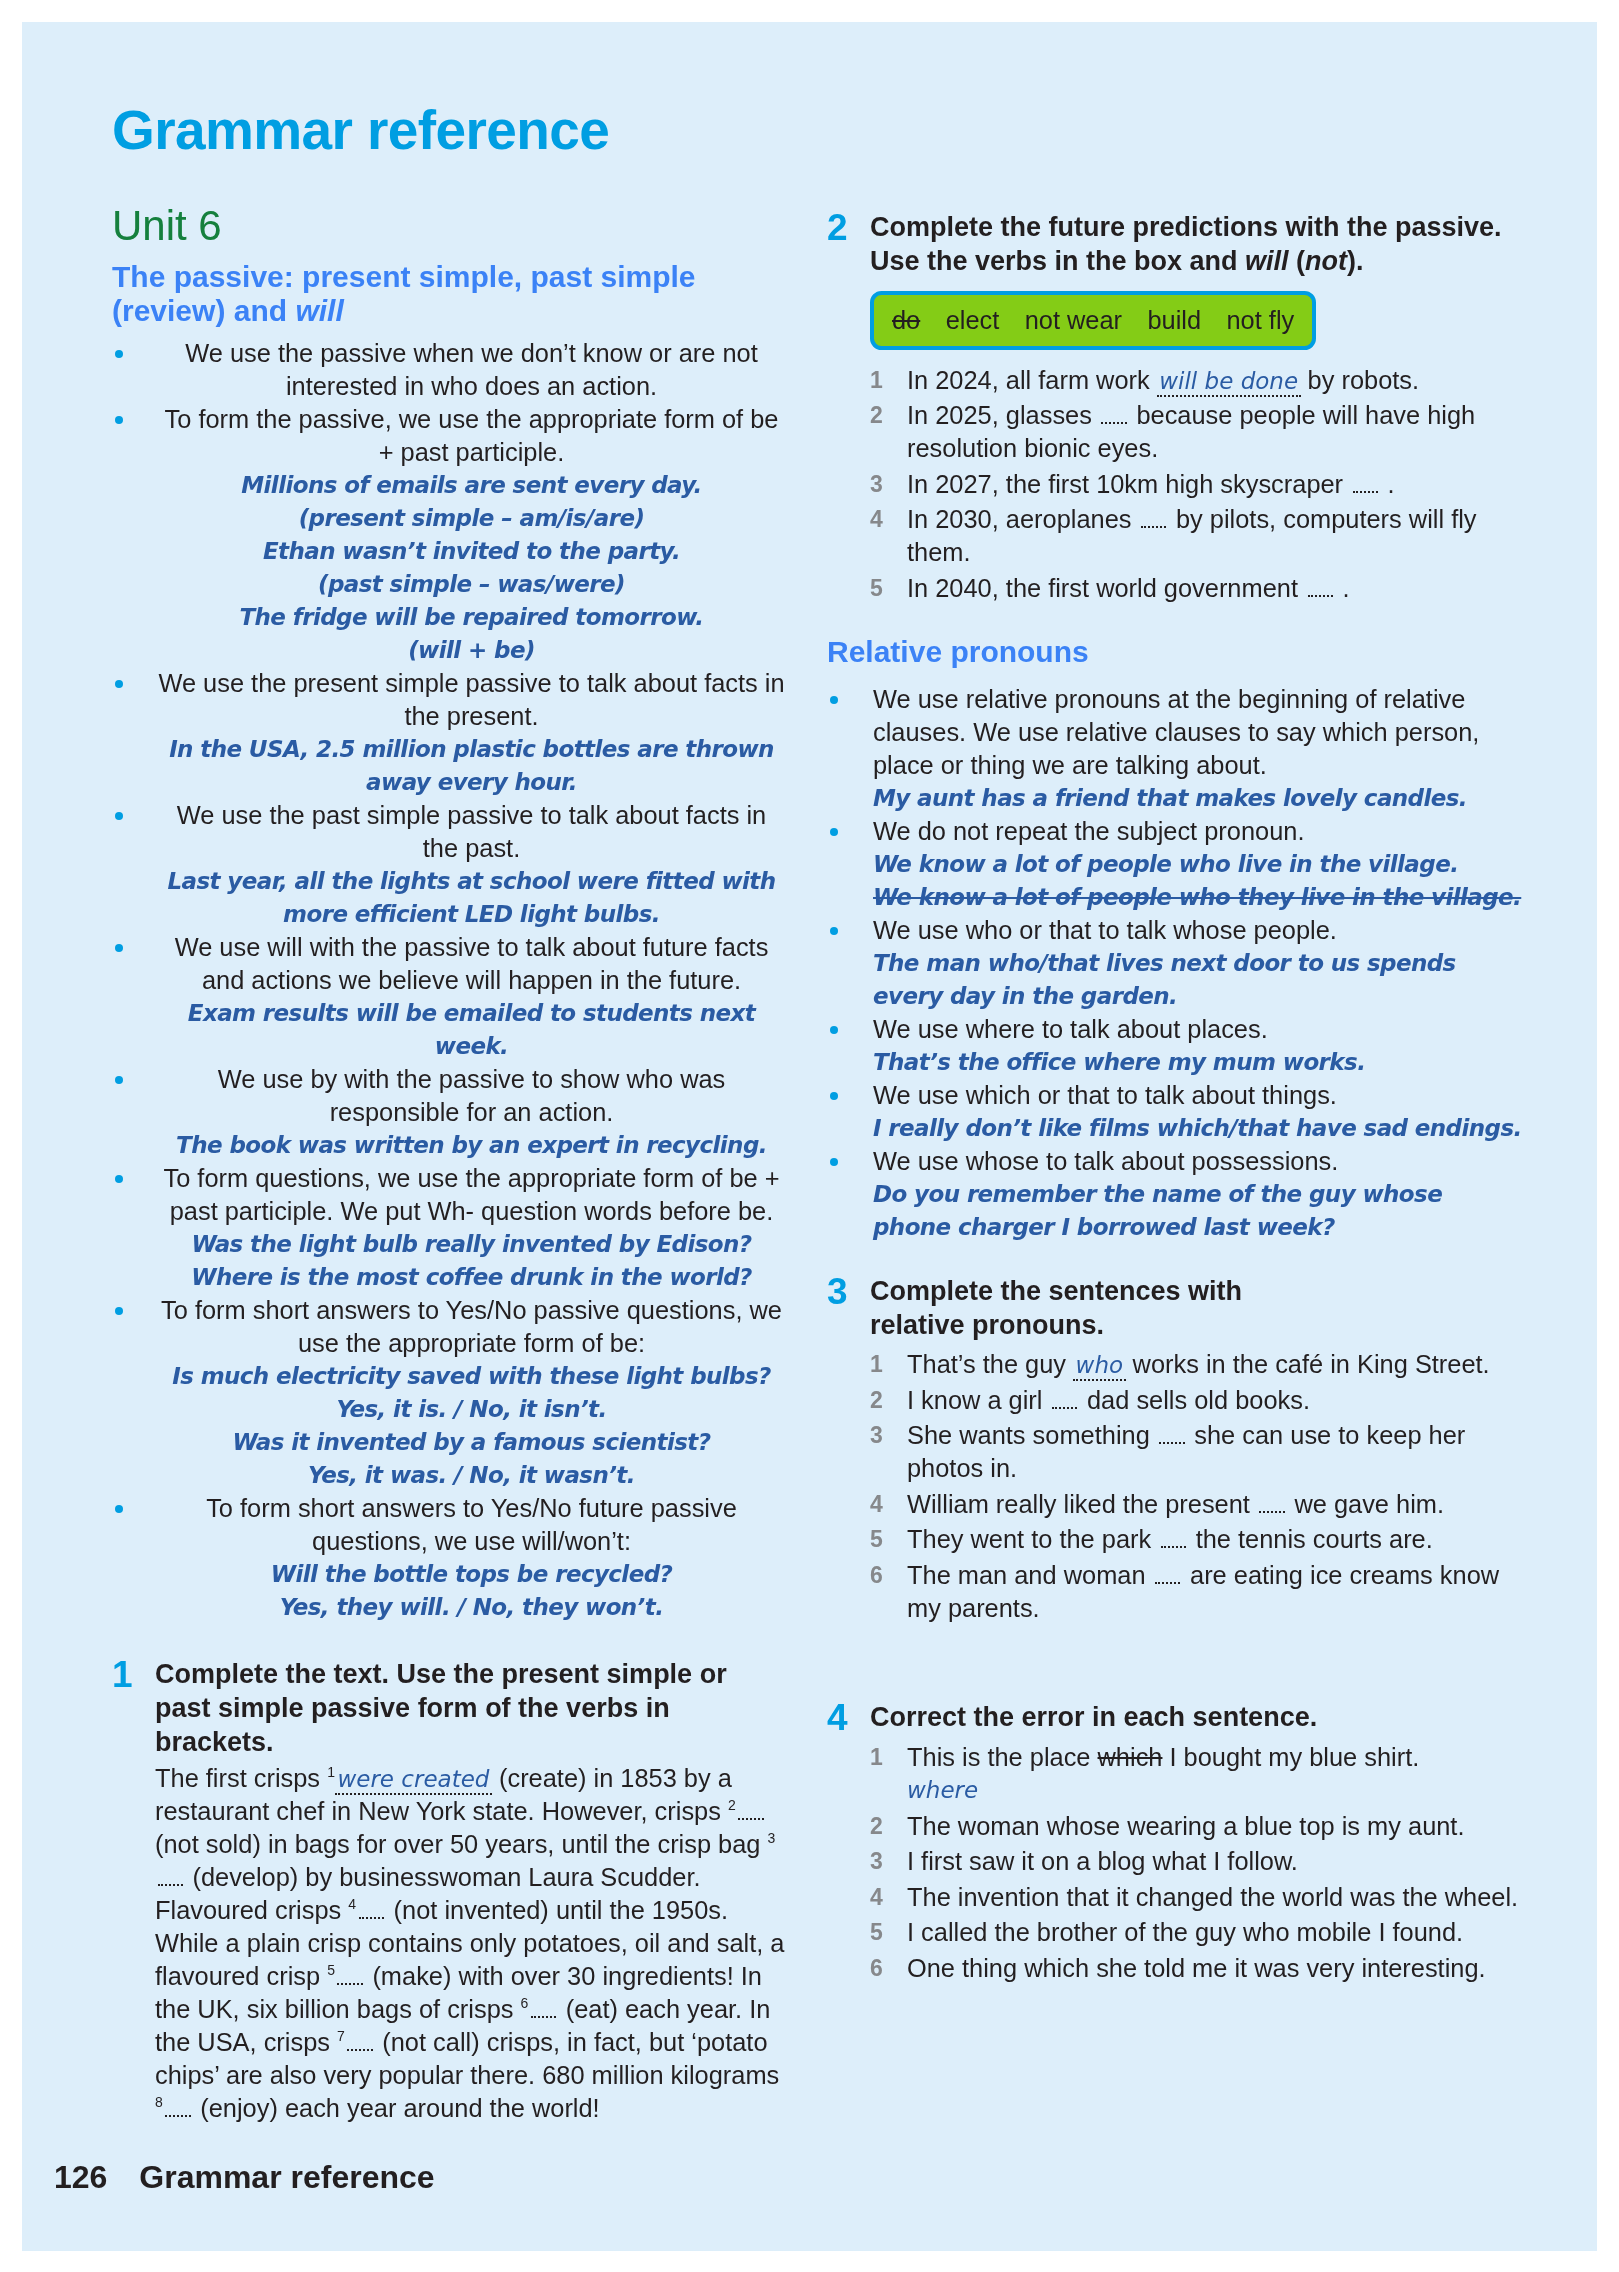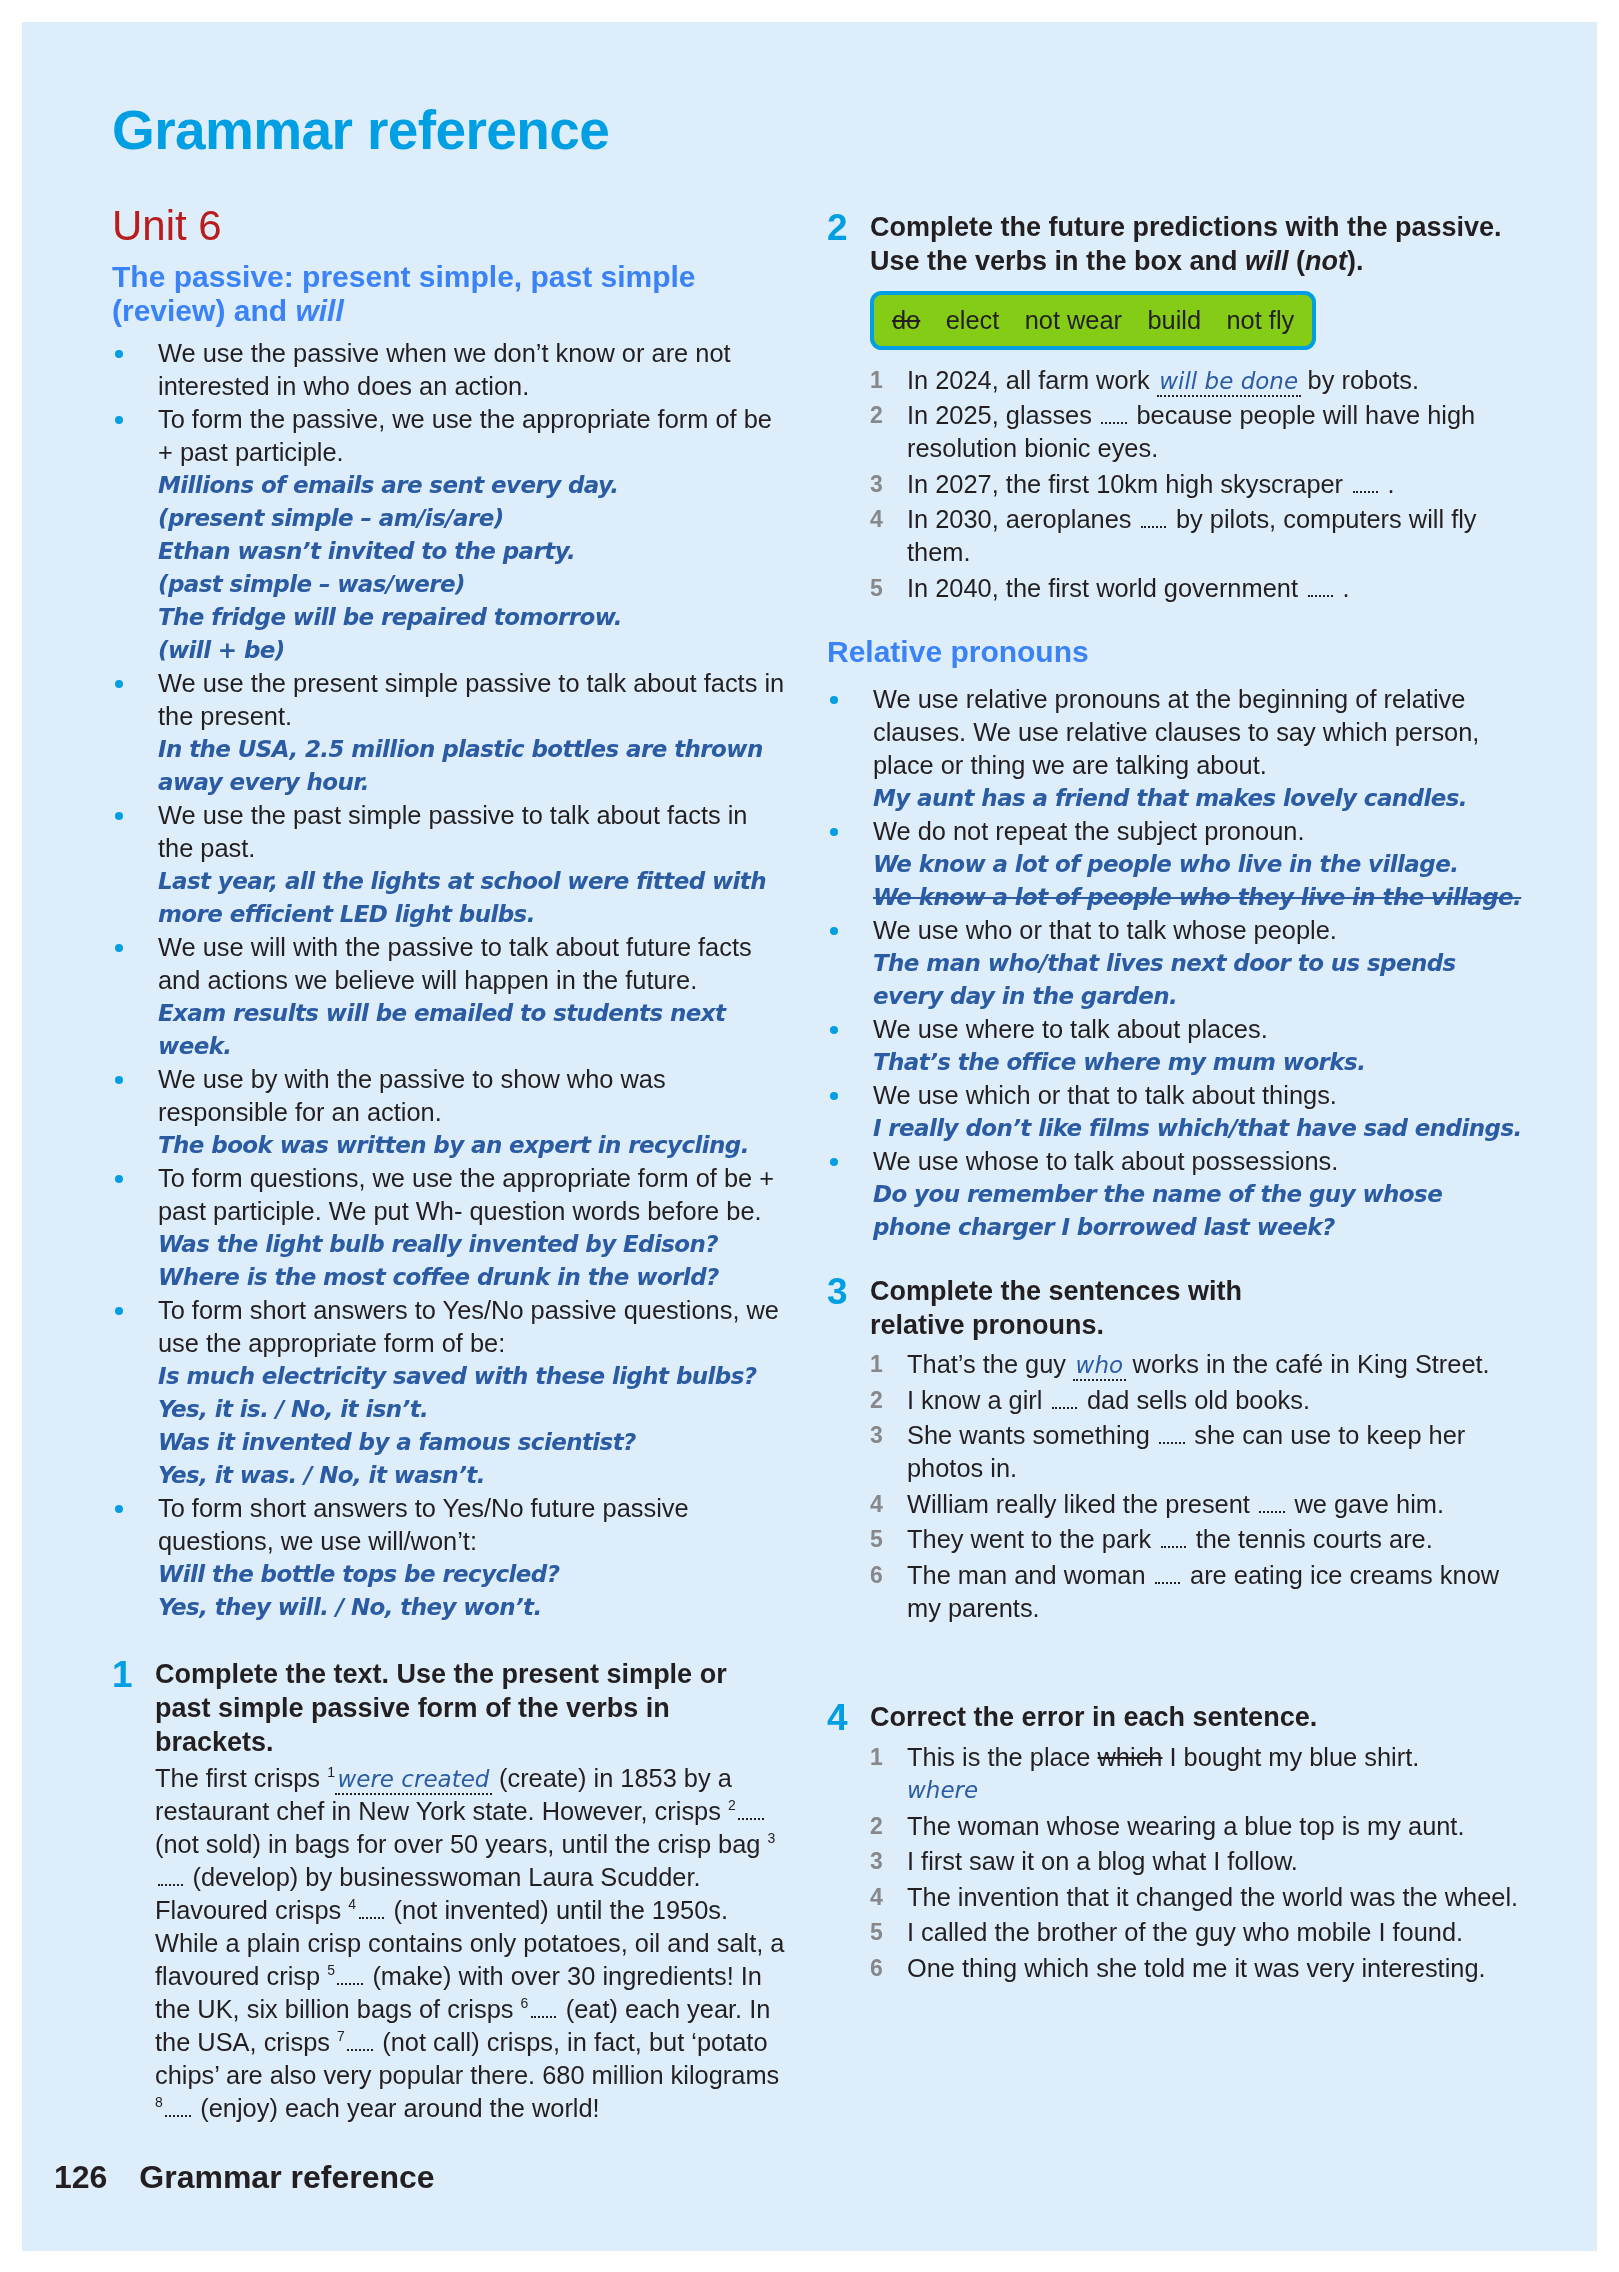--- a/index.html
+++ b/index.html
@@ -3,21 +3,21 @@
 <meta charset="utf-8">
 <style>
   html, body { margin: 0; padding: 0; background: #ffffff; }
   body { width: 1620px; height: 2273px; position: relative; overflow: hidden;
          font-family: "Liberation Sans", "DejaVu Sans", sans-serif; color: #231f20; }
   .panel { position: absolute; left: 22px; top: 22px; width: 1575px; height: 2229px; background: #ddeefa; }
   .page-title { position: absolute; left: 112px; top: 98px; font-size: 55px; font-weight: bold; color: #009ee2; letter-spacing: -0.6px; margin: 0; }
   .col { position: absolute; top: 0; }
   .col-left { left: 112px; width: 673px; }
   .col-right { left: 827px; width: 698px; }
-  .unit-title { position: absolute; top: 202px; font-size: 42px; font-weight: normal; color: #b91c1c; margin: 0; }
+  .unit-title { position: absolute; top: 202px; font-size: 42px; font-weight: normal; color: #15803d; margin: 0; }
   .h-section { font-size: 30px; font-weight: bold; line-height: 34px; margin: 0; color: #3b82f6; }
   .h-section i { font-style: italic; }
   ul.bullets { list-style: none; margin: 0; padding: 0; }
   ul.bullets > li { position: relative; padding-left: 46px; font-size: 25.4px; line-height: 33px; }
   ul.bullets > li::before { content: ""; position: absolute; left: 2.5px; top: 12.7px; width: 8.3px; height: 8.3px; border-radius: 50%; background: #009ee2; }
   .ex { display: block; color: #2a5ba3; font-style: italic; font-weight: bold; font-family: "DejaVu Sans", sans-serif; font-size: 23px; line-height: 33px; letter-spacing: -0.6px; }
   .strike { text-decoration: line-through; }
   .ex-head { display: flex; align-items: flex-start; }
   .ex-num { width: 43px; flex: none; font-size: 37px; font-weight: bold; color: #009ee2; line-height: 36px; }
   .ex-text { font-size: 27px; font-weight: bold; line-height: 34px; }
@@ -41,21 +41,21 @@
 <h1 class="page-title">Grammar reference</h1>
 
 <div class="col col-left">
   <h2 class="unit-title">Unit 6</h2>
 
   <div style="position:absolute; top:260px; width:673px;">
     <h3 class="h-section">
       <span>The passive: present simple, past simple (review) and</span>
       <i>will</i>
     </h3>
-    <ul class="bullets" id="passive-bullets" style="margin-top:9px;">
+    <ul class="bullets" id="passive-bullets" style="margin-top:9px;text-align:center;">
         <li><span>We use the passive when we don’t know or are not interested in who does an action.</span></li>
         <li><span>To form the passive, we use the appropriate form of be + past participle.</span><span class="ex">Millions of emails are sent every day.</span><span class="ex">(present simple – am/is/are)</span><span class="ex">Ethan wasn’t invited to the party.</span><span class="ex">(past simple – was/were)</span><span class="ex">The fridge will be repaired tomorrow.</span><span class="ex">(will + be)</span></li>
         <li><span>We use the present simple passive to talk about facts in the present.</span><span class="ex">In the USA, 2.5 million plastic bottles are thrown away every hour.</span></li>
         <li><span>We use the past simple passive to talk about facts in the past.</span><span class="ex">Last year, all the lights at school were fitted with more efficient LED light bulbs.</span></li>
         <li><span>We use will with the passive to talk about future facts and actions we believe will happen in the future.</span><span class="ex">Exam results will be emailed to students next week.</span></li>
         <li><span>We use by with the passive to show who was responsible for an action.</span><span class="ex">The book was written by an expert in recycling.</span></li>
         <li><span>To form questions, we use the appropriate form of be + past participle. We put Wh- question words before be.</span><span class="ex">Was the light bulb really invented by Edison?</span><span class="ex">Where is the most coffee drunk in the world?</span></li>
         <li><span>To form short answers to Yes/No passive questions, we use the appropriate form of be:</span><span class="ex">Is much electricity saved with these light bulbs?</span><span class="ex">Yes, it is. / No, it isn’t.</span><span class="ex">Was it invented by a famous scientist?</span><span class="ex">Yes, it was. / No, it wasn’t.</span></li>
         <li><span>To form short answers to Yes/No future passive questions, we use will/won’t:</span><span class="ex">Will the bottle tops be recycled?</span><span class="ex">Yes, they will. / No, they won’t.</span></li>
       </ul>

